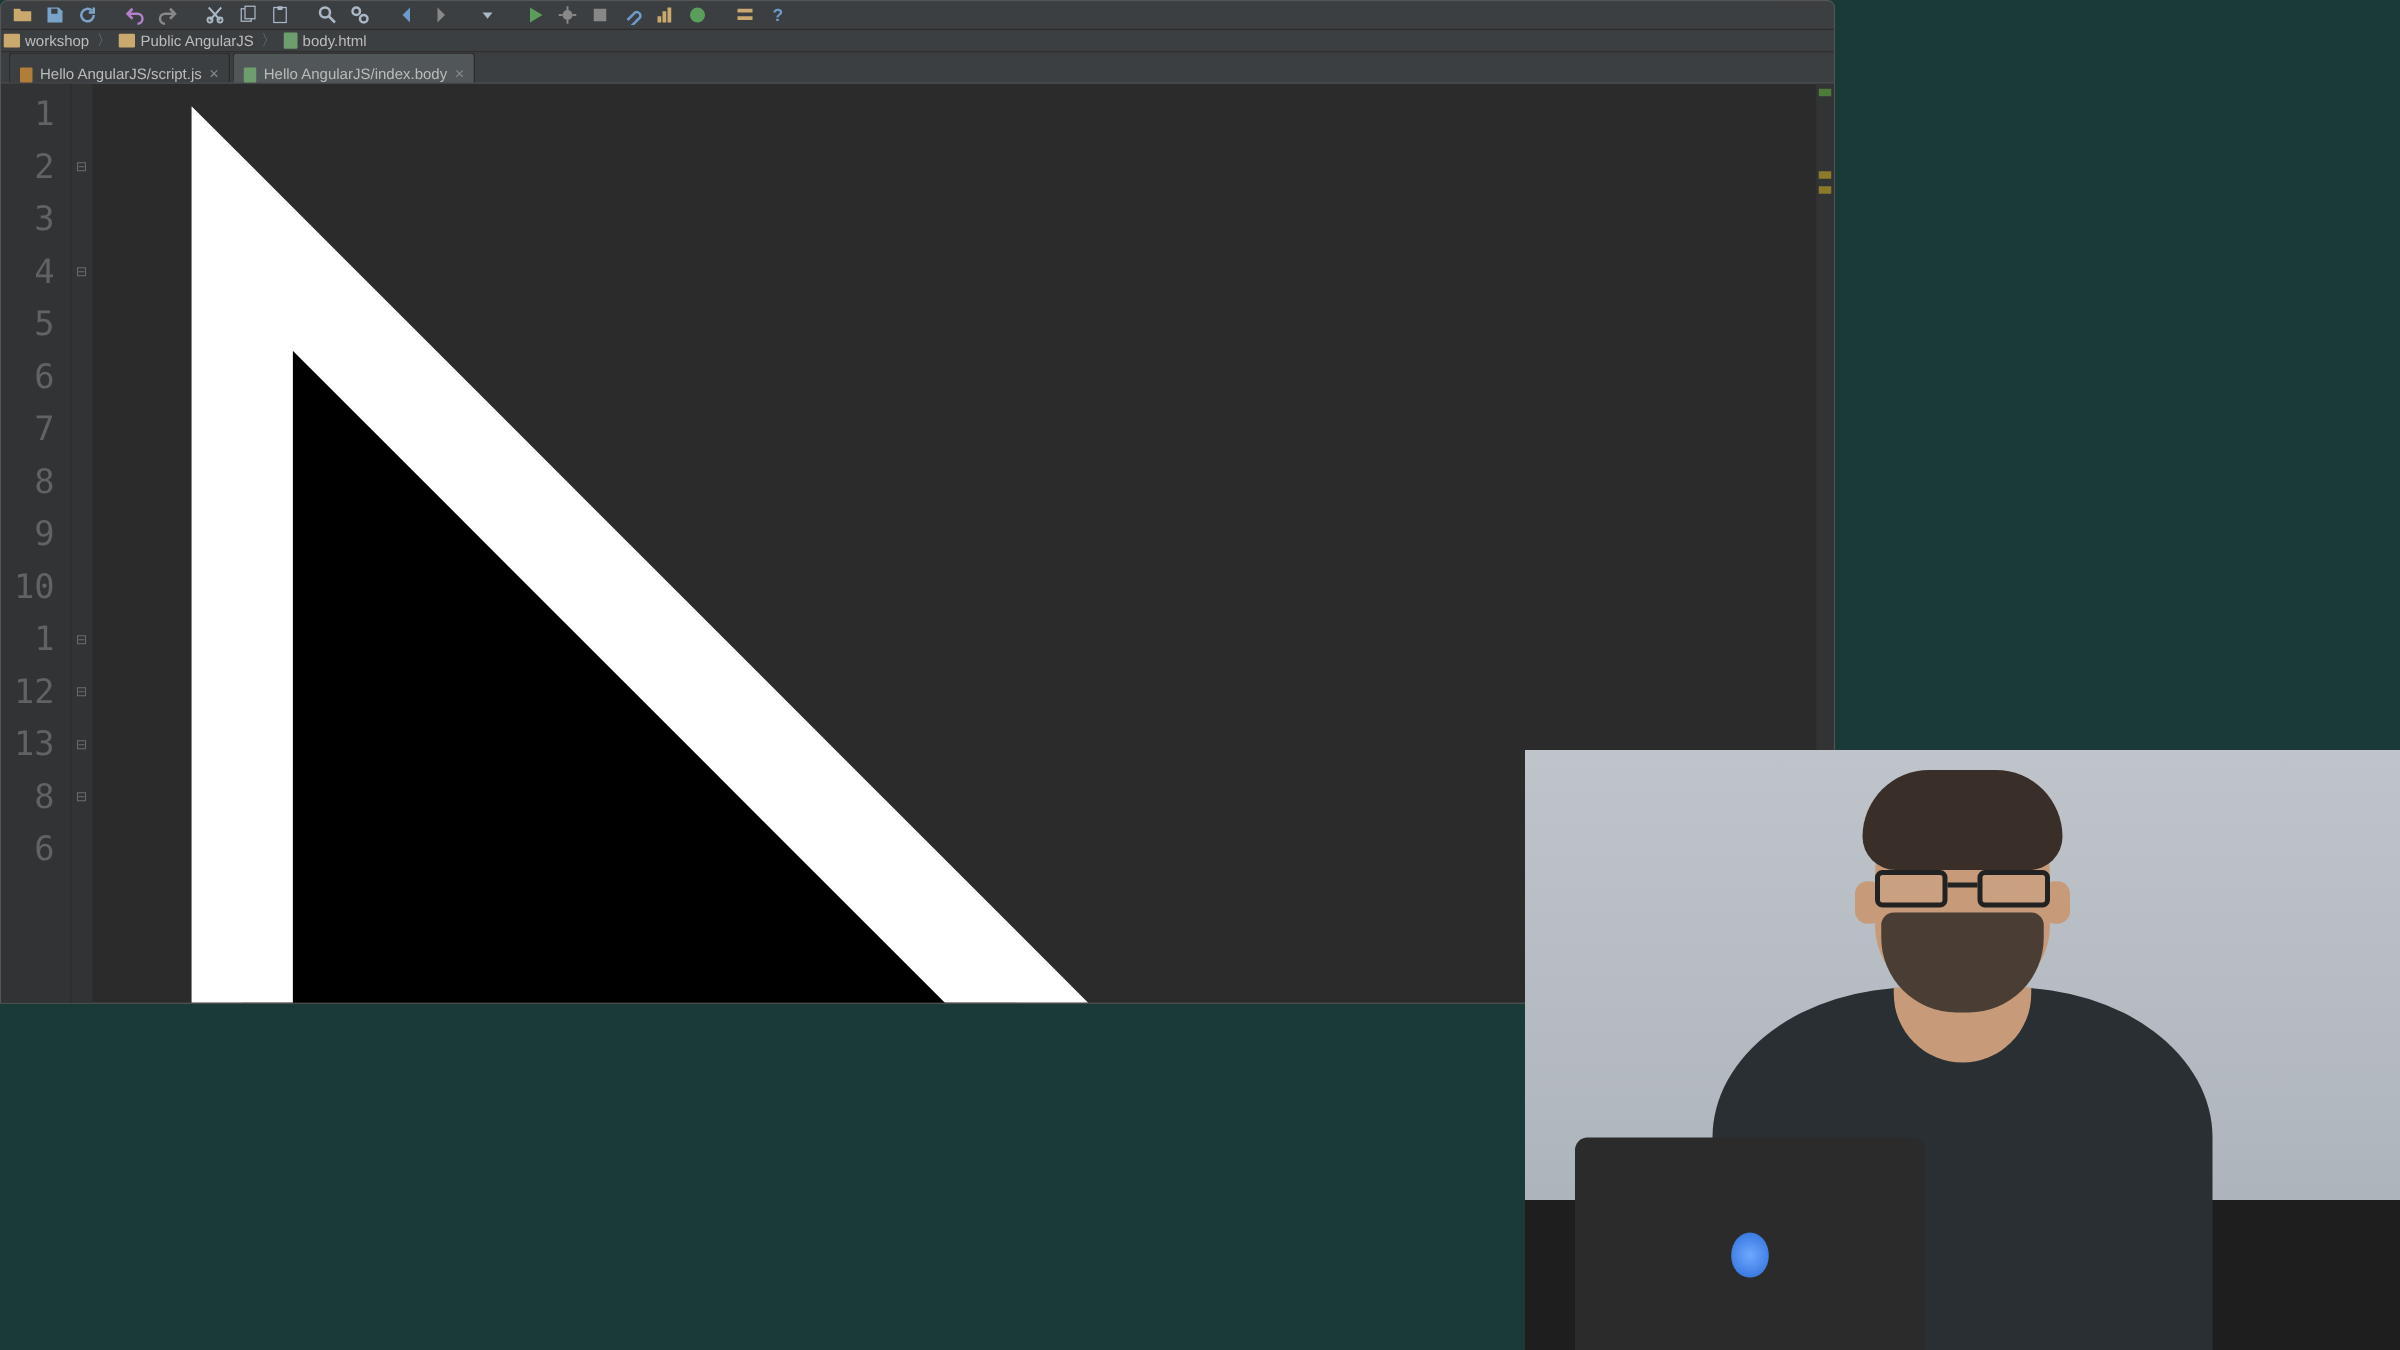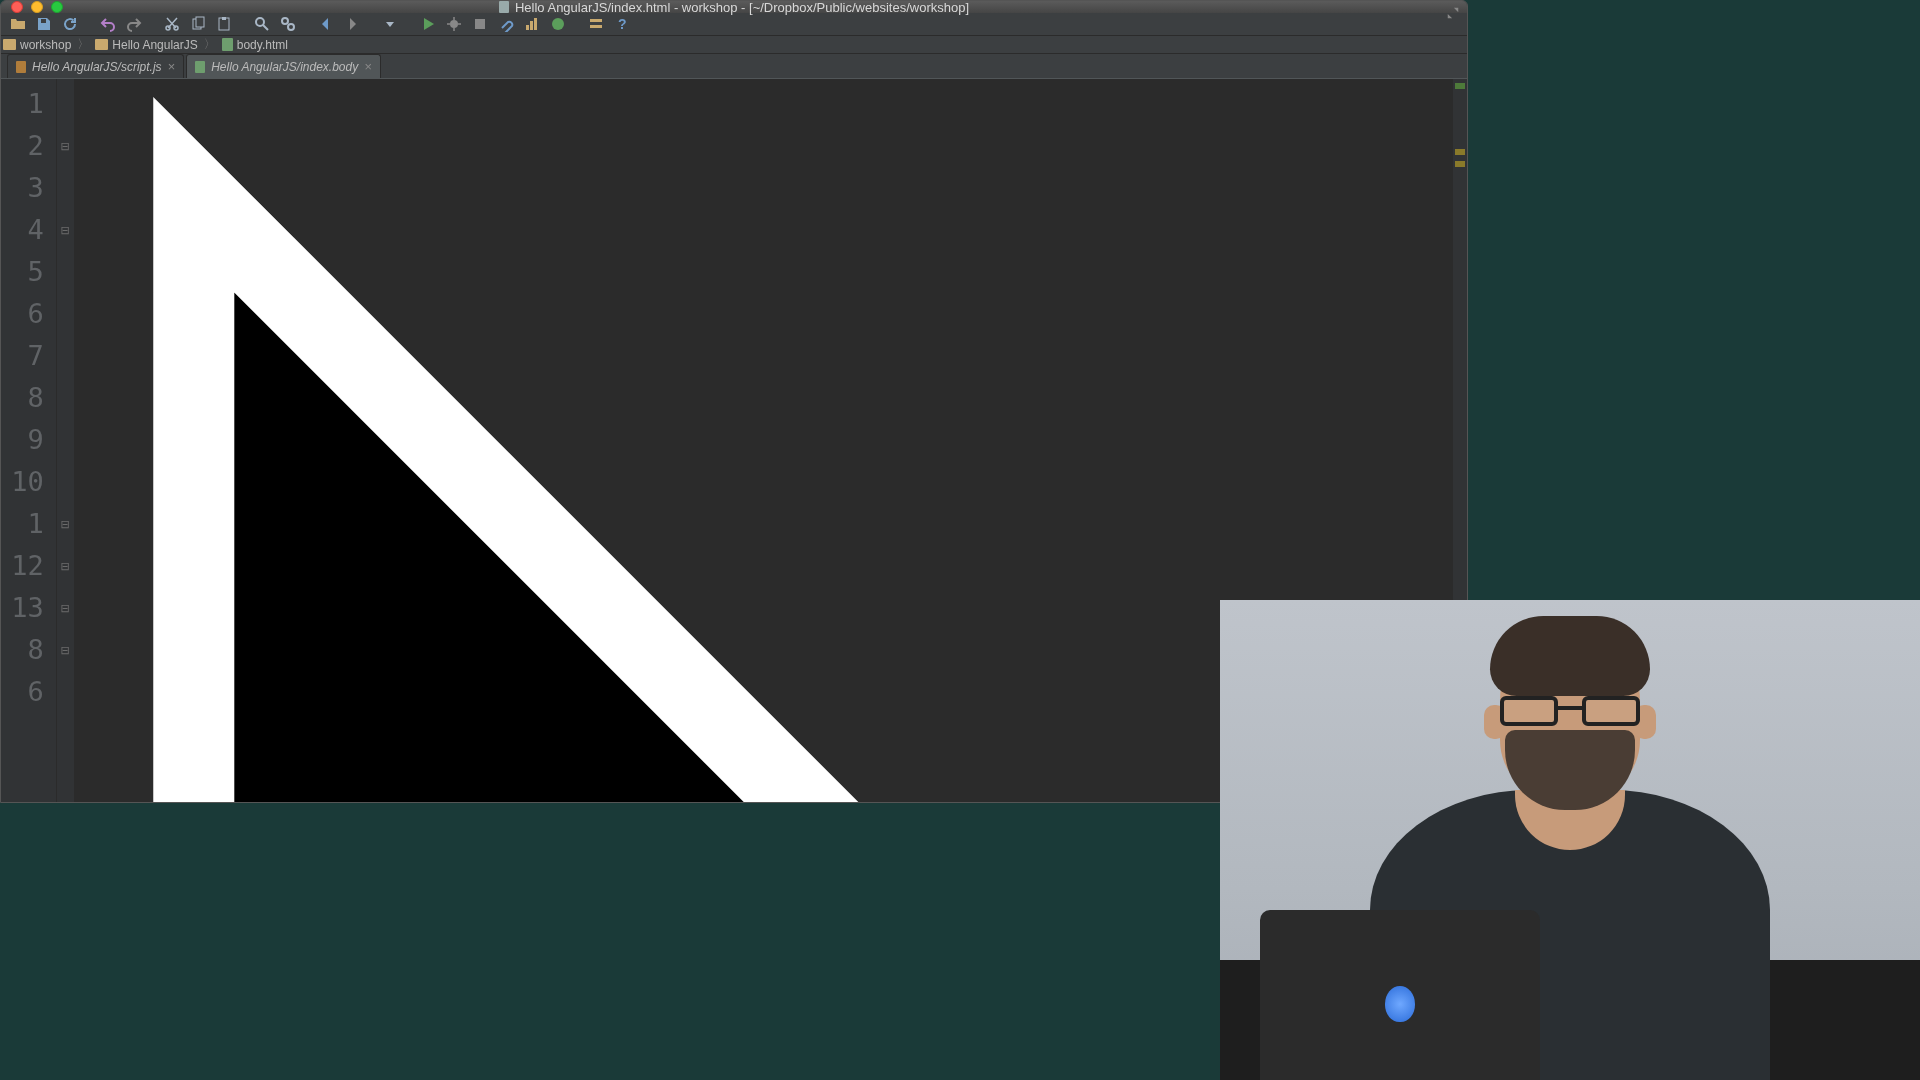--- a/index.html
+++ b/index.html
@@ -84,28 +84,27 @@
     display: flex;
     align-items: flex-end;
     padding-left: 6px;
     font-size: 12px;
     color: #bbb;
   }
   .ed-tab {
     height: 24px;
     padding: 0 8px;
     display: flex;
-    align-items: center;
+    align-items: flex-end;
     gap: 6px;
     border: 1px solid #2b2b2b;
     border-bottom: none;
     background: #3c3f41;
     margin-right: 2px;
     border-radius: 3px 3px 0 0;
-    font-style: italic;
   }
   .ed-tab.active { background: #515658; }
   .ed-tab .html-ic { width:10px; height:12px; background:#6e9e6e; border-radius:1px; }
   .ed-tab .js-ic   { width:10px; height:12px; background:#b07d3b; border-radius:1px; }
   .ed-tab .close { color:#888; font-size:13px; }
 
   
   .editor-subcrumb {
     height: 22px;
     background: #3c3f41;
@@ -247,36 +246,20 @@
     position:absolute; left:50%; top:55%; transform:translate(-50%,-50%);
     width:30px; height:36px; background:radial-gradient(circle,#6fa8ff,#2a6bd8);
     border-radius:50% 50% 48% 48%;
   }
 </style>
 </head>
 <body>
 
 <div class="ide-window">
 
-  <div class="titlebar">
-    <div class="traffic">
-      <div class="dot red"></div>
-      <div class="dot yellow"></div>
-      <div class="dot green"></div>
-    </div>
-    <div class="titlebar-center">
-      <span class="file-ic"></span>
-      <span>Hello AngularJS/index.html - workshop - [~/Dropbox/Public/websites/workshop]</span>
-    </div>
-    <div class="titlebar-right">
-      <svg viewBox="0 0 16 16">
-          <path d="M2 9l5 5H2V9zm12-2L9 2h5v5z"></path>
-        </svg>
-    </div>
-  </div>
 
   <div class="toolbar">
     <div class="tbtn">
         <svg viewBox="0 0 16 16" fill="#c9a96e">
           <path d="M1 3h5l1 2h8v8H1z"></path>
         </svg>
       </div>
     <div class="tbtn">
         <svg viewBox="0 0 16 16" fill="#7aa3c9">
           <path d="M2 2h9l3 3v9H2z"></path>
@@ -398,21 +381,21 @@
   </div>
 
   <div class="crumbbar">
     <span class="crumb">
       <span class="folder-ic"></span>
       <span>workshop</span>
     </span>
     <span class="crumb-sep">〉</span>
     <span class="crumb">
       <span class="folder-ic"></span>
-      <span>Hello AngularJS</span>
+      <span>Public AngularJS</span>
     </span>
     <span class="crumb-sep">〉</span>
     <span class="crumb">
       <span class="html-ic"></span>
       <span>body.html</span>
     </span>
   </div>
 
   <div class="editor-tabs">
     <div class="ed-tab">

